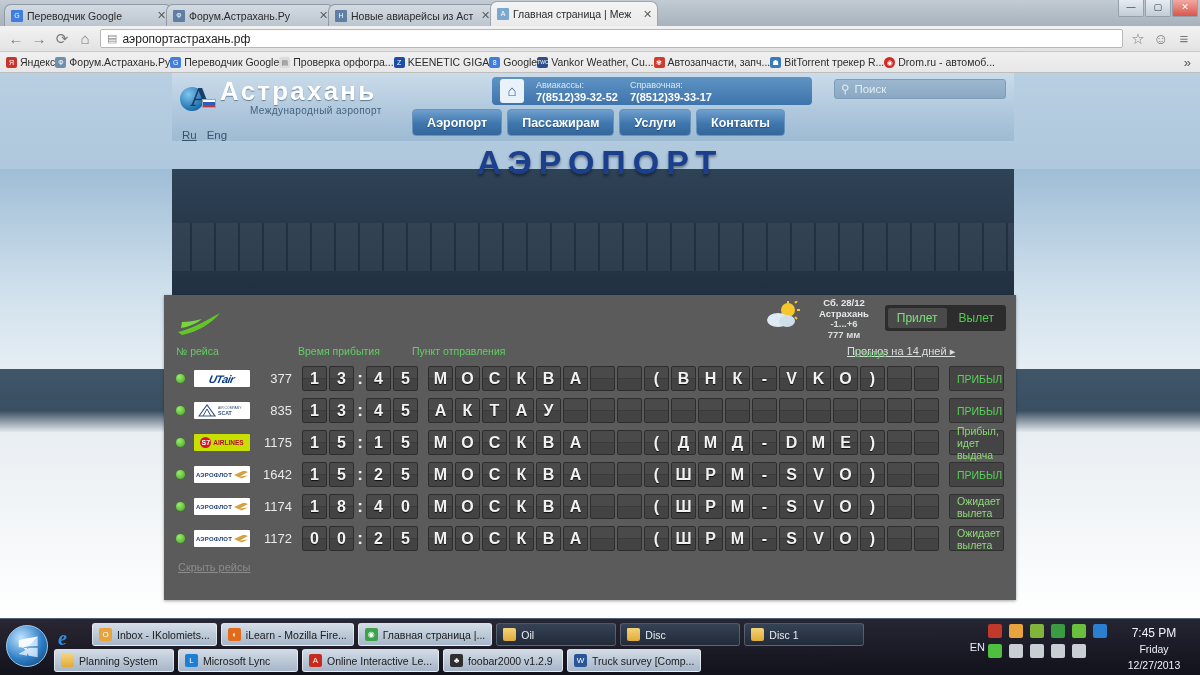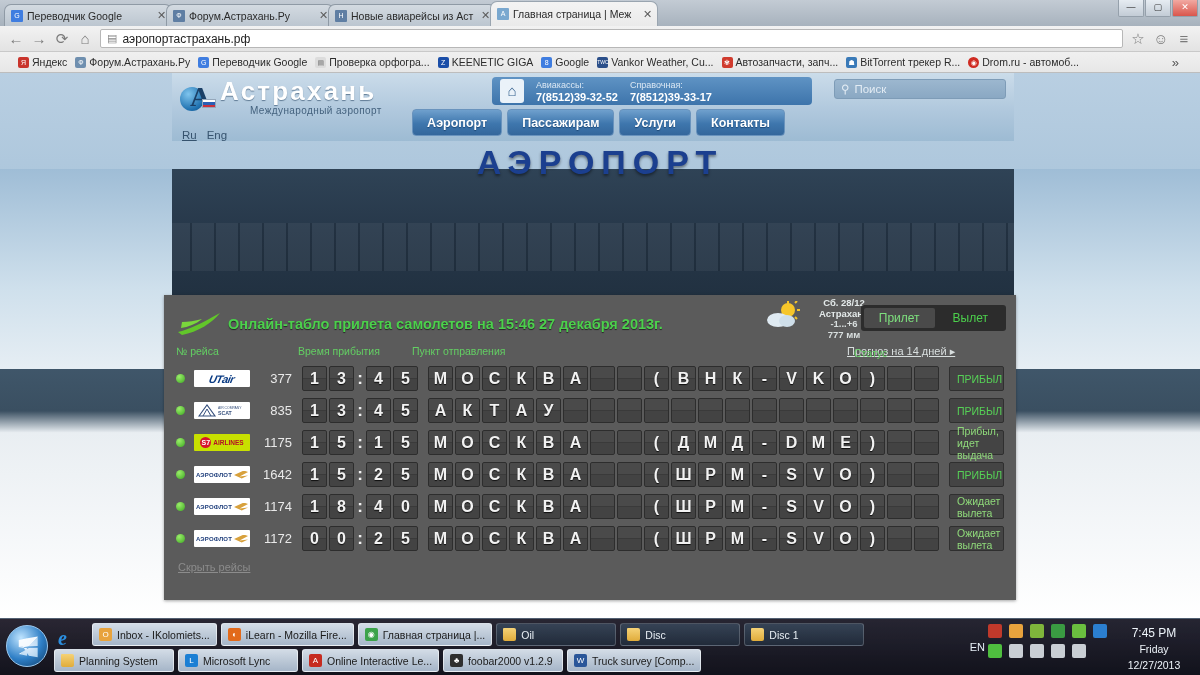--- a/index.html
+++ b/index.html
@@ -90,22 +90,22 @@
     border: 1px solid #b7b7b7; border-radius: 2px;
     display: flex; align-items: center; gap: 5px; padding: 0 6px;
     font-size: 12px; color: #222;
   }
   .omnibox .pg-ico { color: #8a8a8a; font-size: 11px; }
   .tb-right { display: flex; align-items: center; gap: 7px; }
 
   .bookmarks {
     height: 21px; background: linear-gradient(#f0f0f0, #e7e7e7);
     border-bottom: 1px solid #bdbdbd;
-    display: flex; align-items: center; gap: 8px;
-    padding: 0 18px; font-size: 10.5px; color: #2c2c2c;
+    display: flex; align-items: center; gap: 0;
+    padding: 0 6px; font-size: 10.5px; color: #2c2c2c;
     white-space: nowrap; overflow: hidden;
   }
   .bm { display: flex; align-items: center; gap: 3px; flex: 0 0 auto; }
   .bm .bmico {
     width: 11px; height: 11px; border-radius: 2px; flex: 0 0 auto;
     font-size: 7px; line-height: 11px; text-align: center; color: #fff;
   }
   .bm-overflow { margin-left: auto; color: #555; font-size: 13px; padding-right: 3px; }
 
   
@@ -247,21 +247,21 @@
   .wx-text .u { color: #e4eaea; }
   .wx-forecast {
     font-size: 11px; color: #d8dede; text-decoration: underline; white-space: nowrap;
   }
   .tabs-ad {
     position: absolute; right: 10px; top: 10px;
     background: #2c2c2c; border-radius: 3px; padding: 3px;
     display: flex; gap: 3px;
   }
   .tab-ad {
-    font-size: 12px; color: #4cd04c; padding: 3px 15px; border-radius: 2px;
+    font-size: 12px; color: #4cd04c; padding: 3px 9px; border-radius: 2px;
   }
   .tab-ad.sel { background: #4a4a4a; color: #7ee07e; }
 
   .col-heads {
     height: 18px; position: relative; color: #63cf63;
     font-size: 10.5px; padding-left: 12px;
   }
   .col-heads span { position: absolute; top: 0; }
 
   .rows { padding: 0 12px; }
@@ -534,21 +534,20 @@
     </div>
 
     <div class="airport-word">АЭРОПОРТ</div>
 
     <div class="board">
       <div class="board-head">
         <svg class="plane-ico" viewBox="0 0 46 26">
           <path d="M2 21 C12 19 26 12 44 2 C36 12 22 21 6 24 Z" fill="#62c62a"></path>
           <path d="M6 11 C12 11 19 10 26 8 C20 13 12 16 5 17 Z" fill="#7ad63c"></path>
         </svg>
-        <div class="board-title">Онлайн-табло прилета самолетов на 15:46 27 декабря 2013г.</div>
 
         <div class="weather">
           <svg class="wx-icon" viewBox="0 0 34 30">
             <circle cx="22" cy="9" r="7" fill="#f6c62a"></circle>
             <g stroke="#f6c62a" stroke-width="2">
               <line x1="22" y1="0" x2="22" y2="3"></line>
                 <line x1="31" y1="9" x2="34" y2="9"></line>
               <line x1="29" y1="2" x2="31" y2="0"></line>
                 <line x1="29" y1="16" x2="31" y2="18"></line>
             </g>

